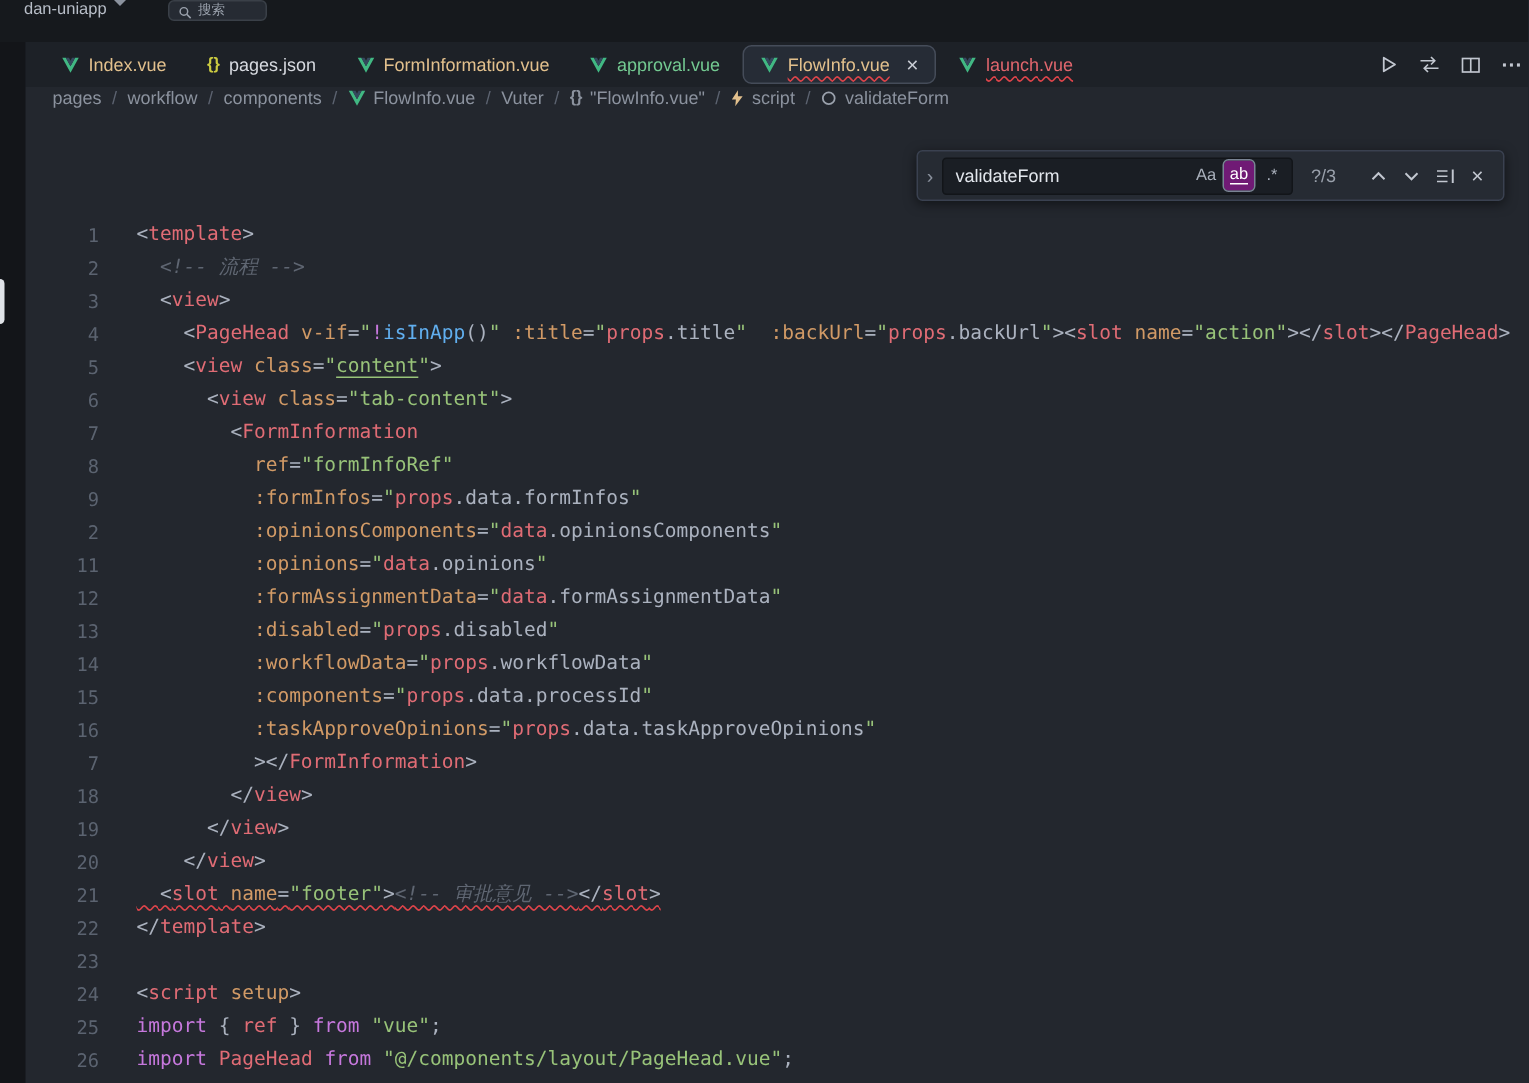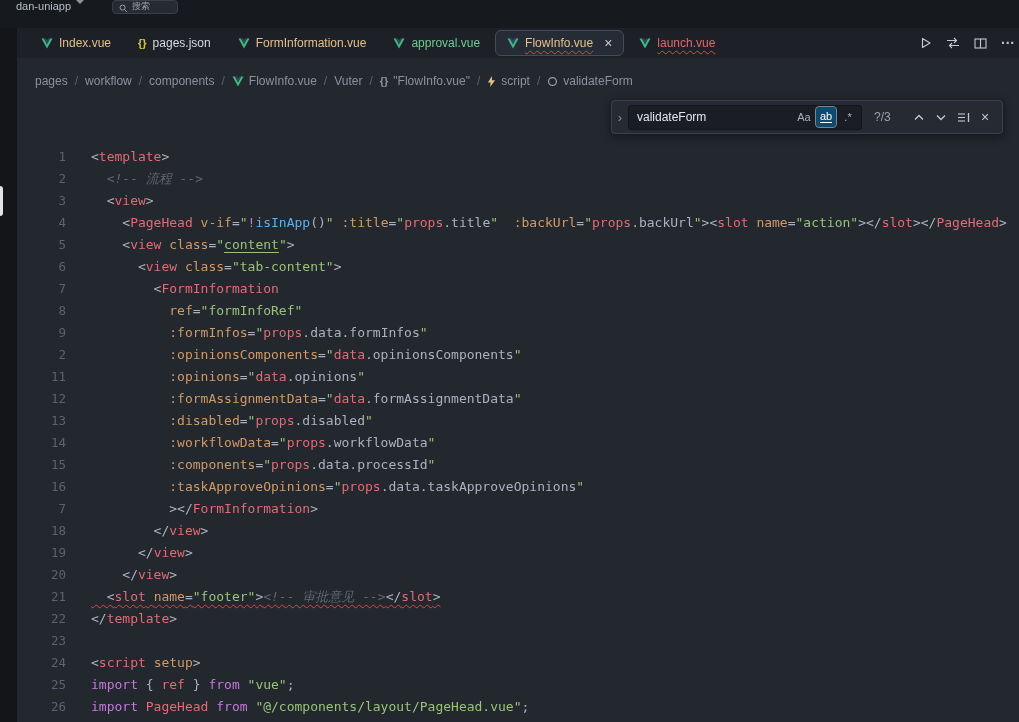--- a/index.html
+++ b/index.html
@@ -34,21 +34,21 @@
   .tab-close { margin-left:5px; color:#c8ccd4; font-size:14px; line-height:1; }
   .ic { display:inline-flex; align-items:center; }
   .squig { text-decoration-line:underline; text-decoration-style:wavy;
     text-decoration-color:#e0444a; text-decoration-thickness:1px; text-underline-offset:3px; }
   .editor-actions { position:absolute; right:4px; top:0; height:30px; display:flex;
     align-items:center; gap:14px; color:#c2c7d0; }
   .act-btn { background:none; border:none; color:#c2c7d0; display:flex; align-items:center; cursor:pointer;
     font-size:14px; font-weight:bold; padding:0; }
 
   
-  .breadcrumbs { height:30px; background:#23272e; display:flex; align-items:flex-end;
+  .breadcrumbs { height:30px; background:#23272e; display:flex; align-items:flex-start;
     font-size:12px; color:#8b929e; padding-left:18px; gap:7px; white-space:nowrap; }
   .crumb { display:flex; align-items:center; gap:5px; cursor:pointer; }
   .sep { color:#5c6370; }
 
   
   .editor { position:relative; background:#23272e; height:634px; overflow:hidden; }
   .code-area { padding-top:58px; }
   .line { display:flex; height:22px; line-height:22px;
     font-family:"DejaVu Sans Mono", monospace; font-size:13px; white-space:pre; }
   .ln { width:49px; flex:none; text-align:right; color:#5b6370; font-size:12.5px; }
@@ -68,21 +68,21 @@
     border:1px solid #3a4150; border-radius:4px; display:flex; align-items:center;
     box-shadow:0 2px 8px rgba(0,0,0,.5); padding:0 6px 0 0; z-index:10; }
   .find-expand { width:16px; height:100%; display:flex; align-items:center; justify-content:center;
     color:#8b929e; font-size:13px; cursor:pointer; }
   .find-inputbox { display:flex; align-items:center; background:#1a1e24; border:1px solid #121519;
     border-radius:3px; height:25px; padding:0 3px 0 8px; width:234px; }
   .find-inputbox input { flex:1; min-width:0; background:transparent; border:none; outline:none;
     color:#e2e6ec; font-size:12px; font-family:"Liberation Sans", sans-serif; }
   .opt { width:20px; height:20px; display:flex; align-items:center; justify-content:center;
     color:#aab1bc; font-size:11px; border-radius:3px; margin-left:2px; cursor:pointer; flex:none; }
-  .opt.active { background:#0c4a6e; color:#ffffff; outline:1px solid #7a8494; }
+  .opt.active { background:#701a75; color:#ffffff; outline:1px solid #7a8494; }
   .ww { border-bottom:1px solid currentColor; line-height:1; }
   .find-count { color:#9aa1ac; font-size:12px; margin:0 10px 0 12px; min-width:24px; }
   .find-btn { width:22px; height:22px; display:flex; align-items:center; justify-content:center;
     background:none; border:none; color:#c2c7d0; cursor:pointer; border-radius:3px; font-size:14px; padding:0; }
 </style>
 </head>
 <body>
 
 <div class="app">
 

